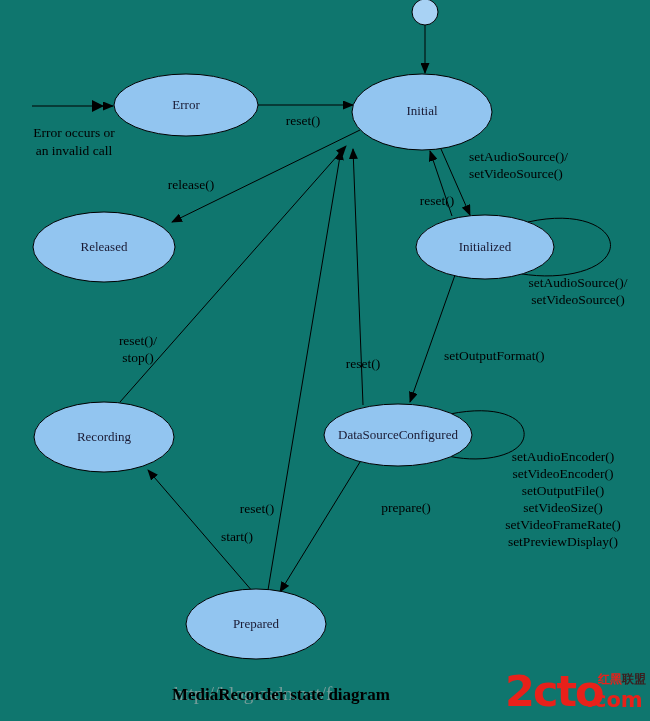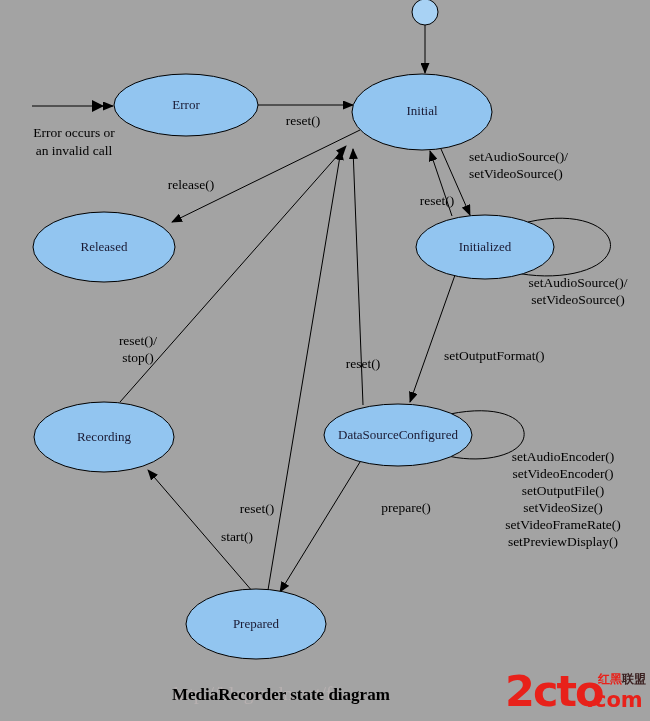--- a/index.html
+++ b/index.html
@@ -7,21 +7,21 @@
     padding: 0;
     background: #ffffff;
   }
   body {
     font-family: "Liberation Serif", "DejaVu Serif", serif;
   }
   #diagram-root {
     position: relative;
     width: 650px;
     height: 721px;
-    background: #a3a3a3;
+    background: #0f766e;
     overflow: hidden;
   }
   #diagram-svg {
     position: absolute;
     left: 0;
     top: 0;
     width: 650px;
     height: 721px;
   }
   .state-ellipse {

